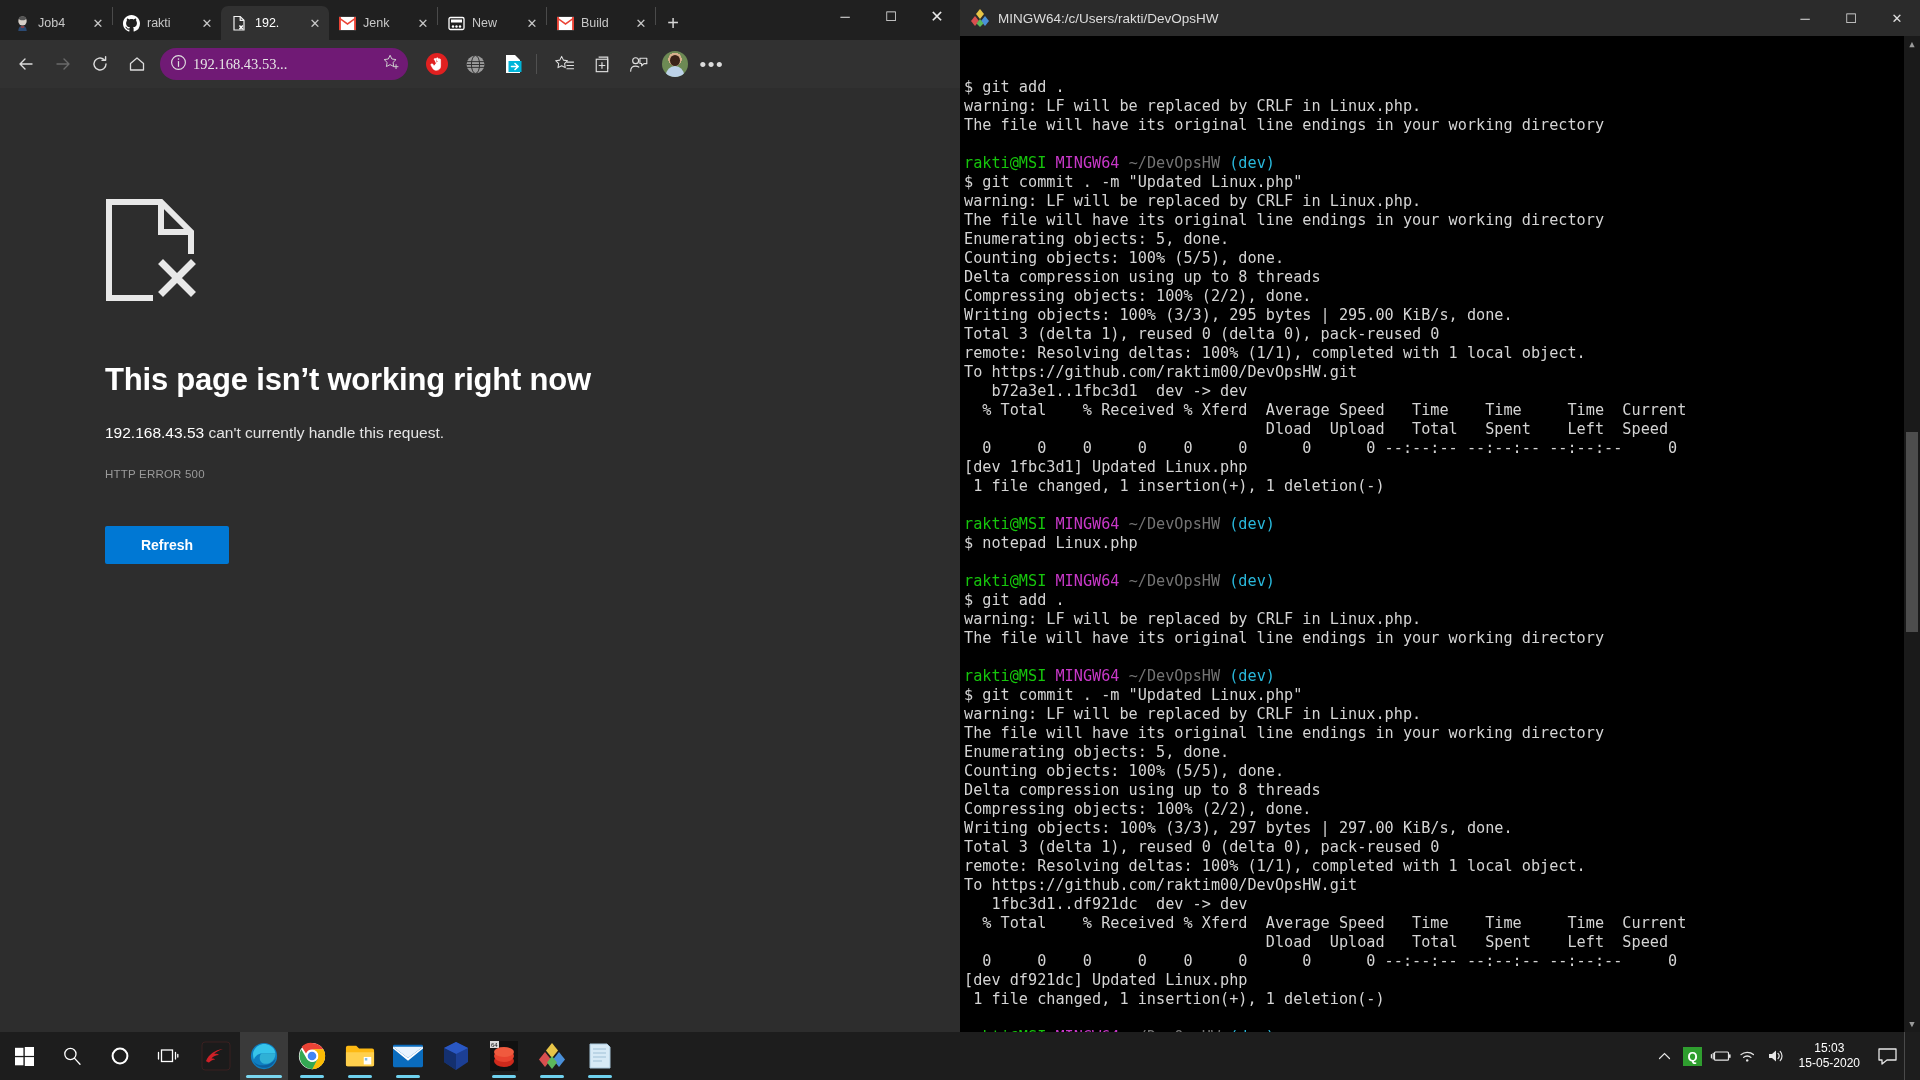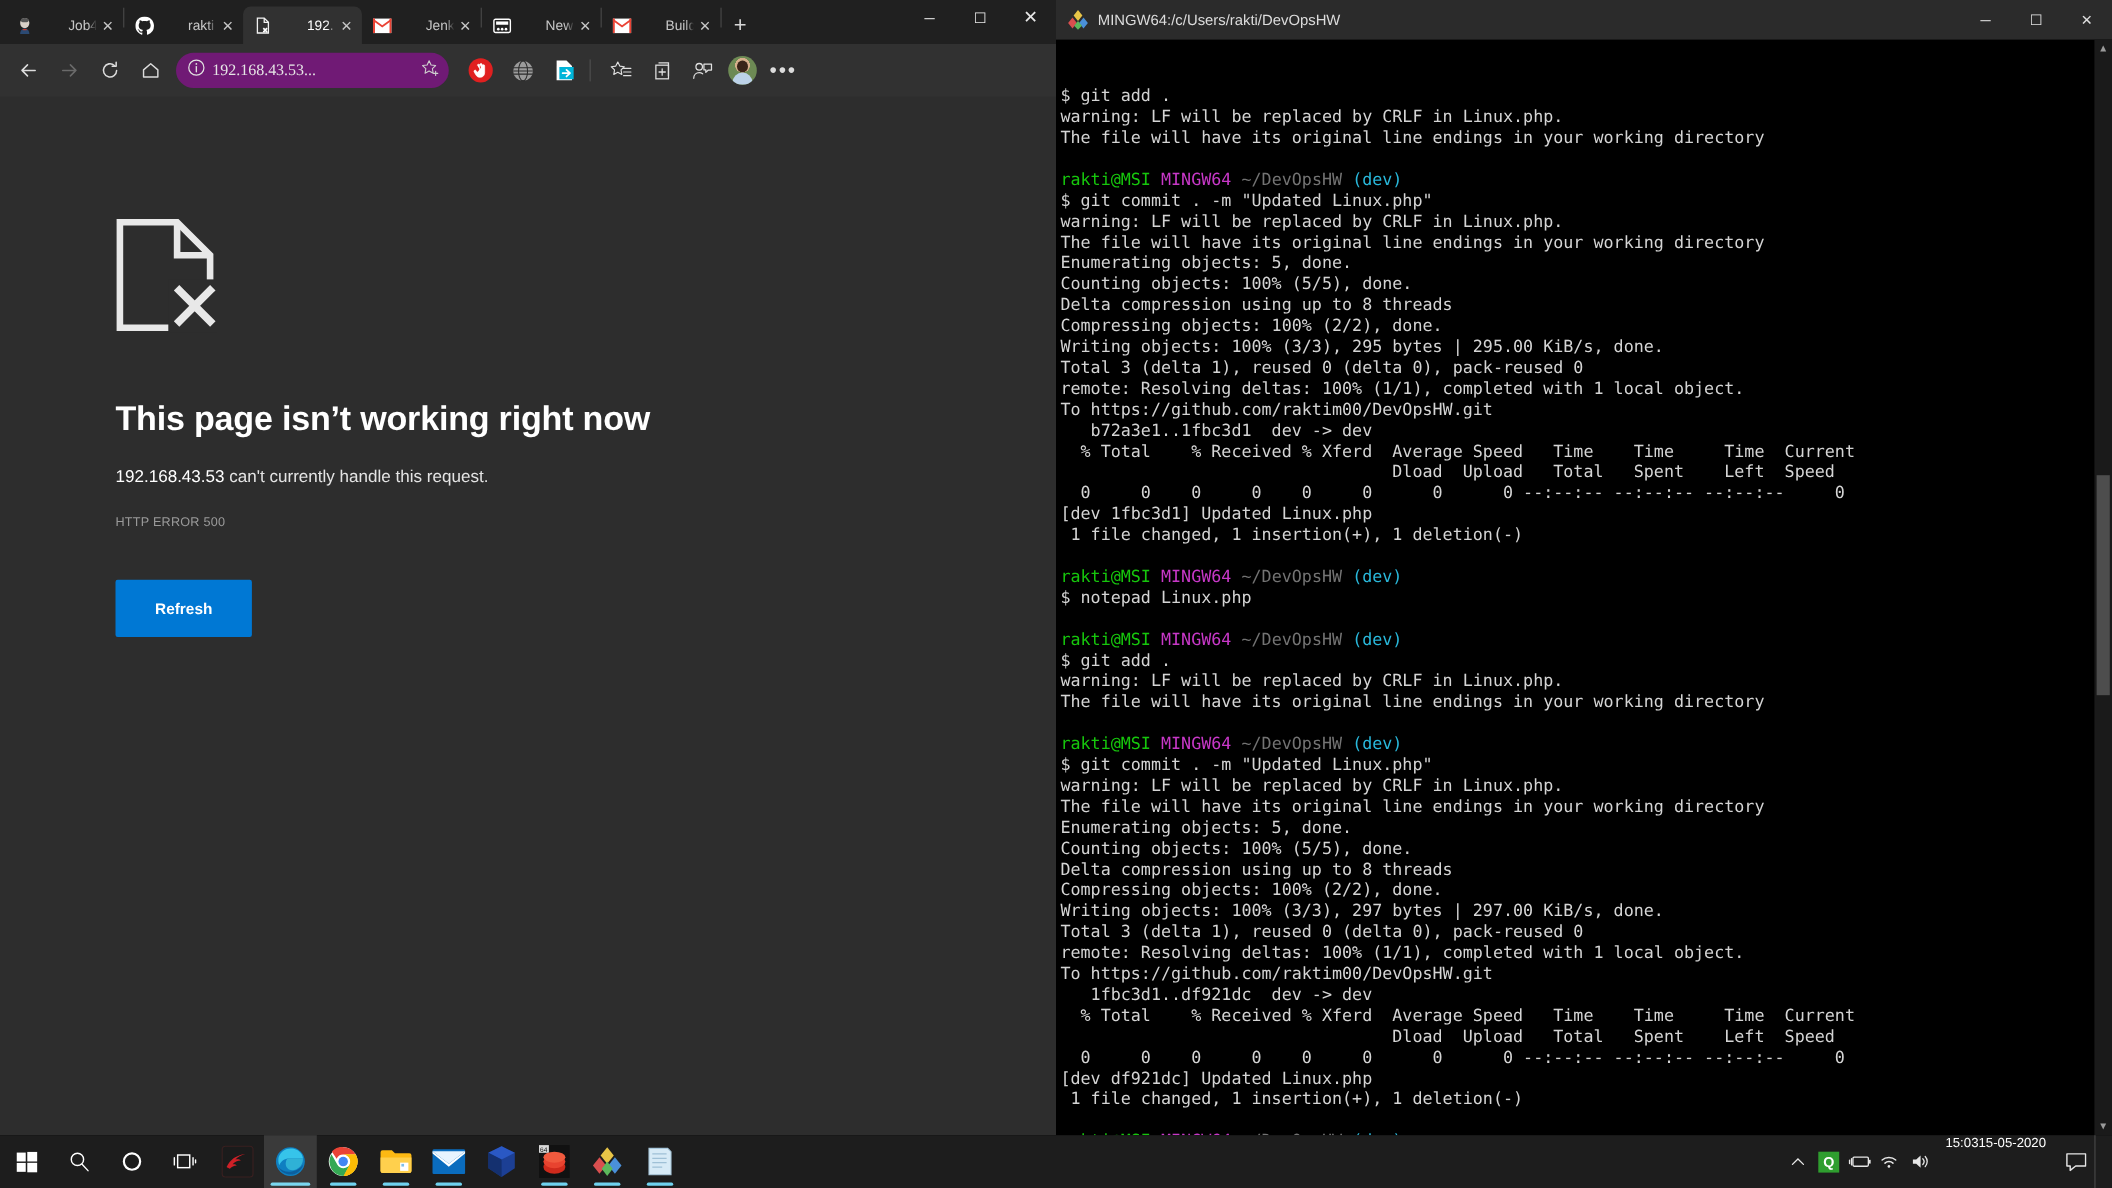--- a/index.html
+++ b/index.html
@@ -36,21 +36,20 @@
   .tab.active { background: #313131; color: #ffffff; }
   .tab .favicon {
     width: 17px; height: 17px; flex: 0 0 17px;
     margin-right: 7px;
     display: flex; align-items: center; justify-content: center;
   }
   .tab .tab-label {
     flex: 1 1 auto; overflow: hidden; white-space: nowrap;
     -webkit-mask-image: linear-gradient(to right,#000 70%,transparent 100%);
     mask-image: linear-gradient(to right,#000 70%,transparent 100%);
-    margin-left: 24px;
   }
   .tab .tab-close {
     width: 20px; height: 20px; flex: 0 0 20px;
     display:flex; align-items:center; justify-content:center;
     color:#c8c8c8; font-size: 13px; line-height: 1;
   }
   .tabsep { width:1px; height:18px; background:#4a4a4a; align-self:center; margin-bottom:8px; }
   .newtab {
     width: 34px; height: 34px; display:flex; align-items:center; justify-content:center;
     color:#d6d6d6; font-size: 20px; font-weight: 300;
@@ -109,21 +108,21 @@
   }
   .err-wrap { padding: 110px 0 0 105px; }
   .err-title {
     color:#ffffff; font-size: 31px; font-weight: bold; letter-spacing:-0.2px;
     margin-top: 56px;
   }
   .err-sub { color:#e4e4e4; font-size:15.5px; margin-top: 26px; }
   .err-sub b { font-weight:normal; color:#ffffff; }
   .err-code { color:#9a9a9a; font-size:11.5px; margin-top: 26px; letter-spacing:.2px; }
   .refresh-btn {
-    margin-top: 46px; width: 124px; height: 52px;
+    margin-top: 46px; width: 124px; height: 38px;
     background:#0078d4; color:#fff; border:none; border-radius:2px;
     font-size:14px; font-weight:bold; font-family:"Liberation Sans",sans-serif;
     display:flex;align-items:center;justify-content:center;
   }
 
   
   .term {
     position:absolute; left:960px; top:0; width:960px; height:900px;
     background:#000;
   }
@@ -173,21 +172,21 @@
   .tb-app.active { background:#3a3a3a; }
   .tb-app .ind {
     position:absolute; bottom:2px; left:12px; width:24px; height:3px;
     background:#6fd2ef; border-radius:2px;
   }
   .tb-app.active .ind { left:6px; width:36px; background:#7ad7f0; }
   .tray { margin-left:auto; display:flex; align-items:center; height:48px; padding-right:4px; }
   .tray-i { width:28px;height:48px;display:flex;align-items:center;justify-content:center;color:#e6e6e6; }
   .clock {
     color:#ffffff; font-size:12px; line-height:15px; text-align:center;
-    padding:0 10px 0 8px; display:flex;flex-direction:row;justify-content:center;height:48px;
+    padding:0 10px 0 8px; display:flex;flex-direction:column;justify-content:center;height:48px;
   }
   .showdesk { width:12px;height:48px; border-left:1px solid #4a4a4a; }
   .notif { width:34px;height:48px;display:flex;align-items:center;justify-content:center;color:#e6e6e6;}
 </style>
 </head>
 <body>
 
 <div id="root">
 
   <div class="browser">

